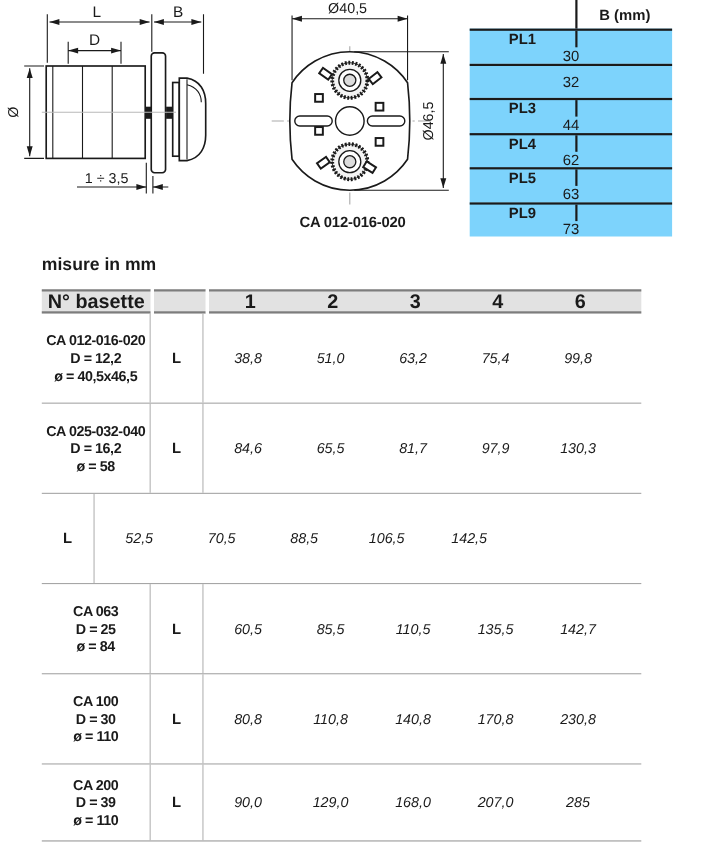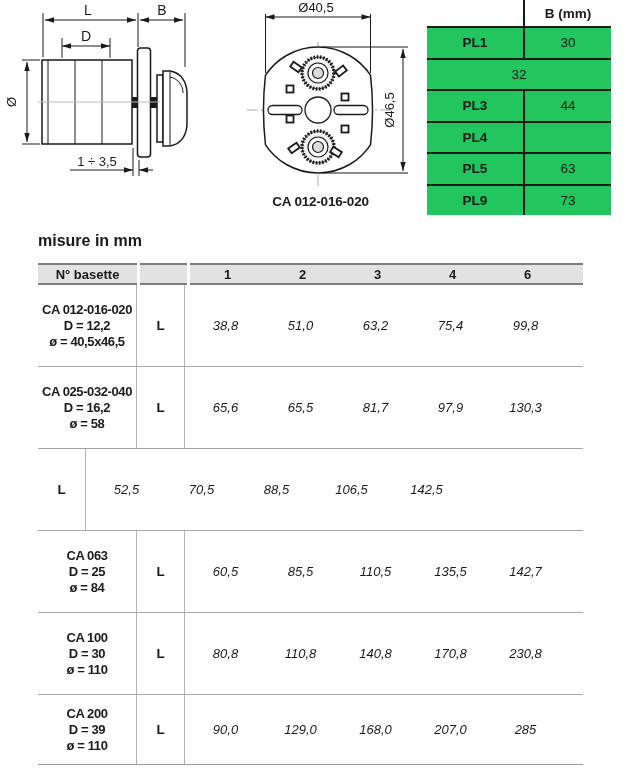--- a/index.html
+++ b/index.html
@@ -14,36 +14,36 @@
   .front-view{position:absolute;left:235px;top:0;}
   .front-caption{
     position:absolute;left:243px;top:194px;width:155px;text-align:center;
     font-weight:bold;font-size:13.5px;letter-spacing:-0.2px;
   }
 
   
   .b-table{position:absolute;left:427px;top:0;width:184px;}
   .b-row{display:flex;height:31.5px;box-sizing:border-box;}
   .b-row.b-head{height:26px;background:#fff;border-top:none;}
-  .b-row.b-data{background:#22c55e;border-top:2px solid #1a1a1a;}
+  .b-row.b-data{background:#7dd3fc;border-top:2px solid #1a1a1a;flex-direction:column;}
   .b-cell-l{width:98px;box-sizing:border-box;border-right:2px solid #1a1a1a;
     display:flex;align-items:center;justify-content:center;font-weight:bold;font-size:13.5px;}
   .b-cell-r{flex:1;display:flex;align-items:center;justify-content:center;font-size:13.5px;}
   .b-head .b-cell-r{font-weight:bold;}
 
   
   .note{position:absolute;left:38px;top:232px;font-weight:bold;font-size:16px;}
 
   
   .main-table{position:absolute;left:38px;top:263px;width:545px;}
   .mt-header{display:flex;height:22px;}
   .mt-header .hc{
     background:#e2e2e2;box-sizing:border-box;height:22px;
     border-top:2px solid #7d7d7d;border-bottom:2px solid #7d7d7d;
-    display:flex;align-items:center;font-weight:bold;font-size:13px;
+    display:flex;align-items:center;font-weight:bold;font-size:18px;
   }
   .mt-hc1{width:99px;justify-content:center;}
   .mt-hgap{width:3px;background:#fff;}
   .mt-hc2{width:47px;}
   .mt-hc3{flex:1;}
   .mt-hc3 span{display:inline-block;width:75px;text-align:center;}
 
   .mt-row{display:flex;border-bottom:1px solid #a6a6a6;box-sizing:border-box;}
   .mt-row.last{border-bottom:1px solid #999;}
   .mt-c1{width:99px;box-sizing:border-box;border-right:1px solid #b3b3b3;
@@ -199,20 +199,21 @@
     </div>
     <div class="b-row b-data">
       <div class="b-cell-r">32</div>
     </div>
     <div class="b-row b-data">
       <div class="b-cell-l">PL3</div>
       <div class="b-cell-r">44</div>
     </div>
     <div class="b-row b-data">
       <div class="b-cell-l">PL4</div>
+      <div class="b-cell-r">62</div>
     </div>
     <div class="b-row b-data">
       <div class="b-cell-l">PL5</div>
       <div class="b-cell-r">63</div>
     </div>
     <div class="b-row b-data">
       <div class="b-cell-l">PL9</div>
       <div class="b-cell-r">73</div>
     </div>
   </div>
@@ -251,21 +252,21 @@
     </div>
 
     <div class="mt-row" style="height:82px">
       <div class="mt-c1">
         <div>CA 025-032-040</div>
         <div>D = 16,2</div>
         <div>ø = 58</div>
       </div>
       <div class="mt-c2">L</div>
       <div class="mt-c3">
-        <span>65,6</span>
+        <span>84,6</span>
         <span>65,5</span>
         <span>81,7</span>
         <span>97,9</span>
         <span>130,3</span>
       </div>
     </div>
 
     <div class="mt-row" style="height:82px">
       <div class="mt-c2">L</div>
       <div class="mt-c3">

